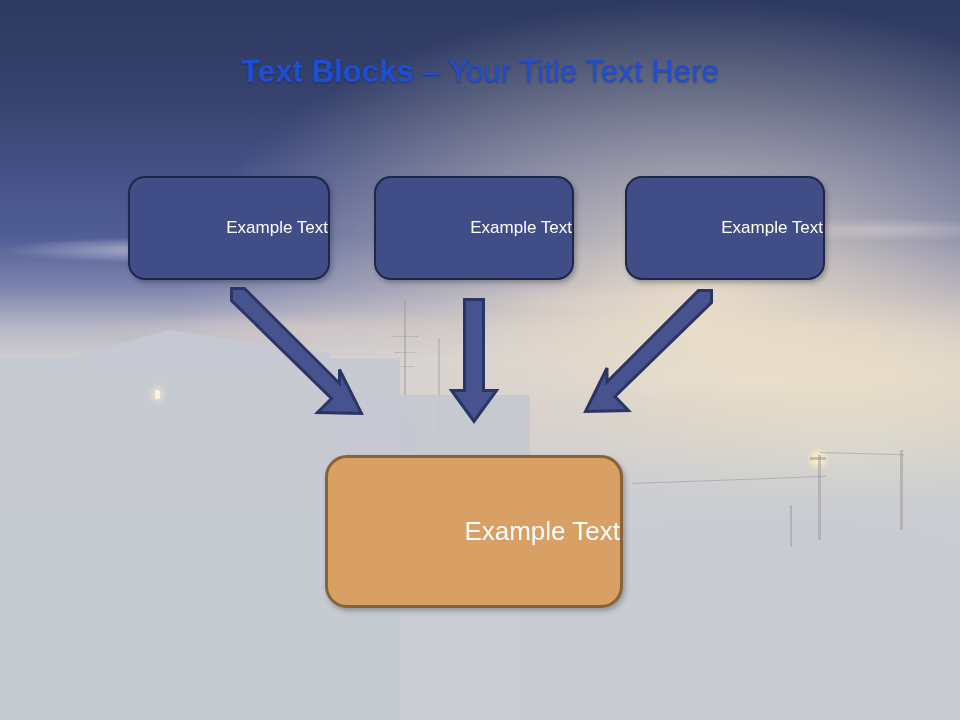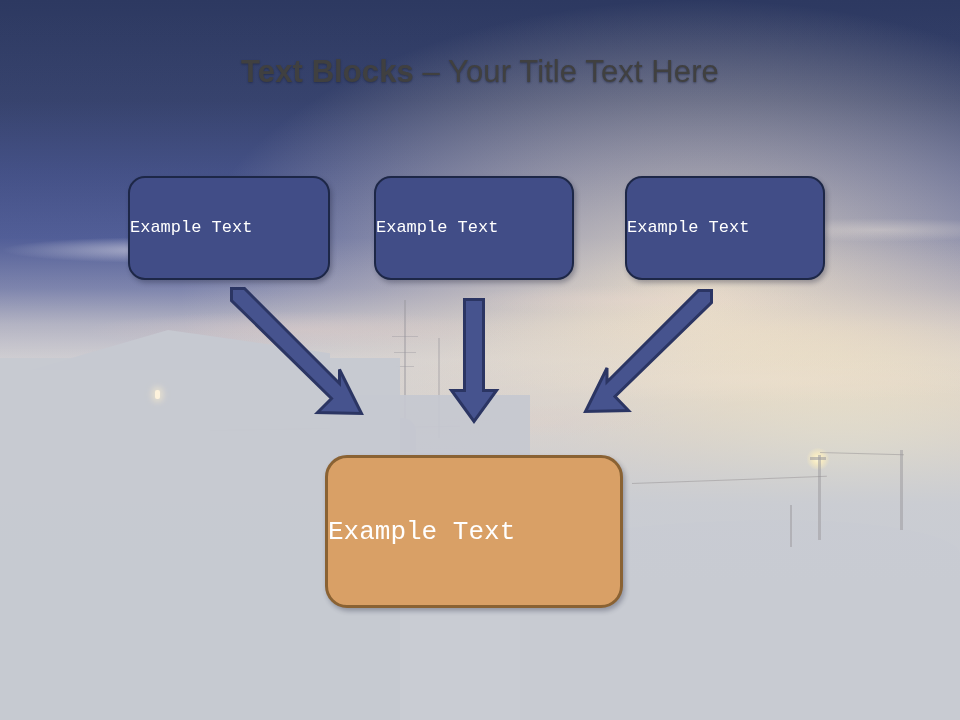--- a/index.html
+++ b/index.html
@@ -167,40 +167,39 @@
     background: rgba(150,147,150,0.35);
     transform: rotate(-1deg);
     transform-origin: left center;
   }
 
   
   .title {
     position: absolute;
     left: 0; right: 0; top: 52px;
     text-align: center;
-    color: #404040;
+    color: #1d4ed8;
     font-size: 31px;
     line-height: 40px;
     letter-spacing: 0.1px;
     text-shadow: 0 1px 2px rgba(20,26,50,0.45);
     white-space: nowrap;
   }
   .title .t-bold { font-weight: bold; }
   .title .t-rest { font-weight: normal; }
 
   
   .node {
     position: absolute;
     box-sizing: border-box;
     border-radius: 17px;
     display: flex;
-    justify-content: flex-start;
+    justify-content: flex-end;
     color: #ffffff;
     box-shadow: 2px 3px 5px rgba(30,34,58,0.33);
-    font-family: Liberation Mono, monospace;
   }
   .node-blue {
     background: #414d87;
     border: 2px solid #1d2747;
     align-items: flex-start;
     font-size: 17px;
   }
   .node-blue .node-label { margin-top: 40px; }
 
   .node-b1 { left: 128px; top: 176px; width: 202px; height: 104px; }

